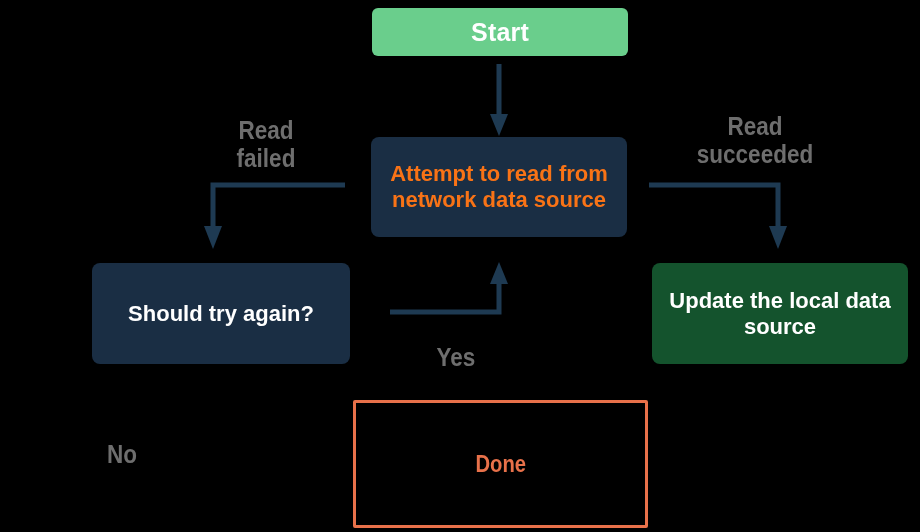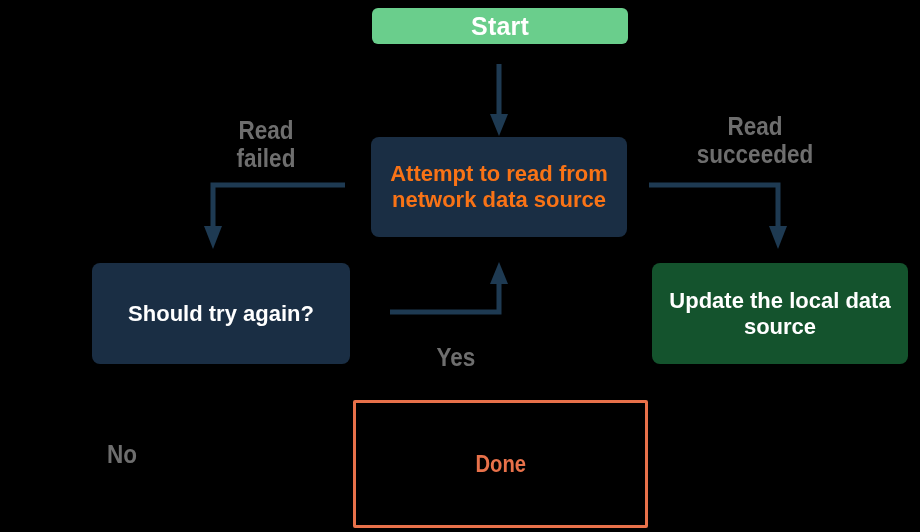--- a/index.html
+++ b/index.html
@@ -28,21 +28,21 @@
     display: block;
     line-height: 1.16;
     white-space: pre-line;
   }
 
   
   #node-start {
     left: 372px;
     top: 8px;
     width: 256px;
-    height: 36px;
+    height: 48px;
     background: #6ACE8C;
     border-radius: 6px;
   }
   #node-start .node-label {
     color: #FFFFFF;
     font-size: 25px;
     font-weight: 700;
     letter-spacing: 0.2px;
   }
 

